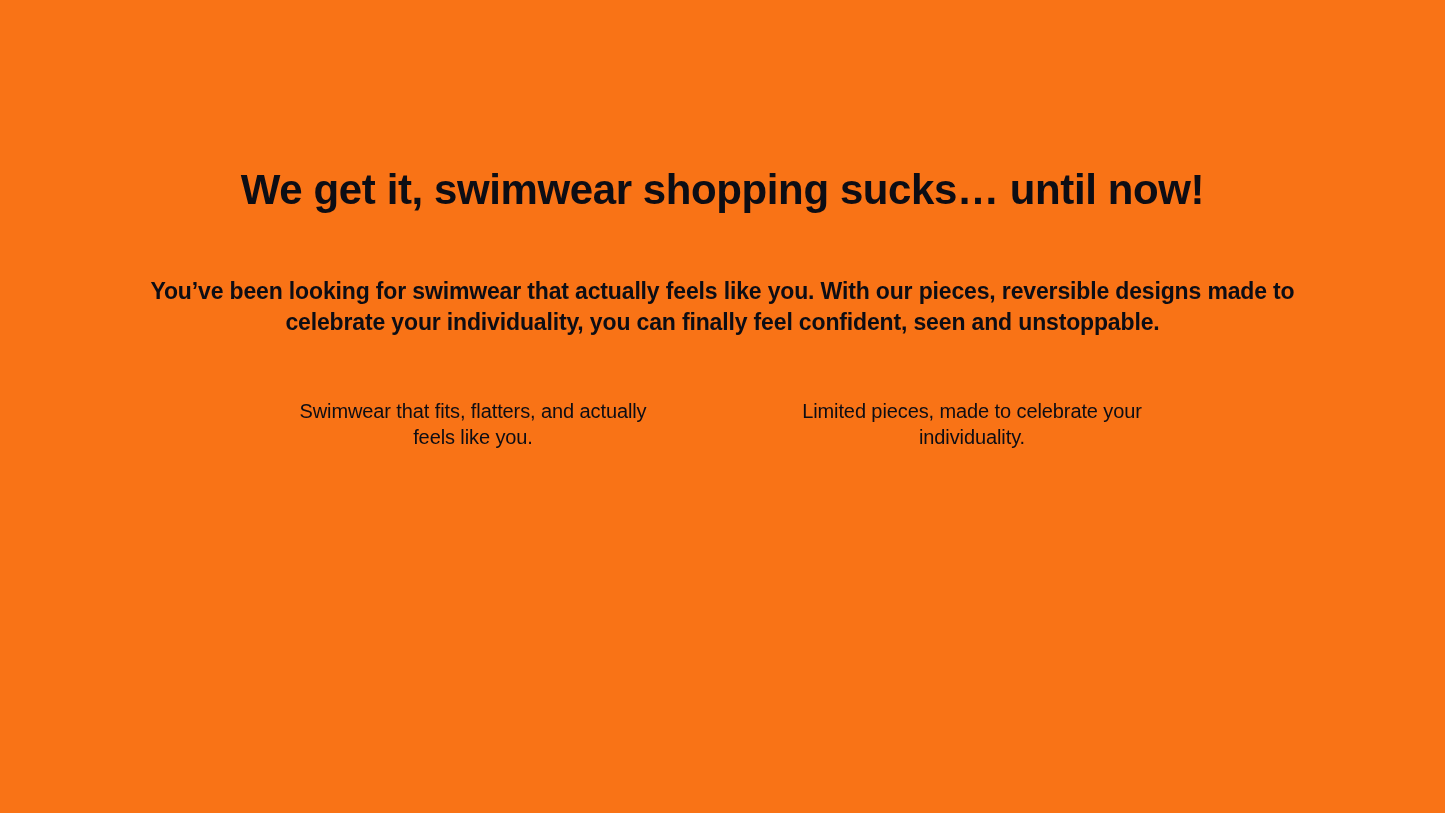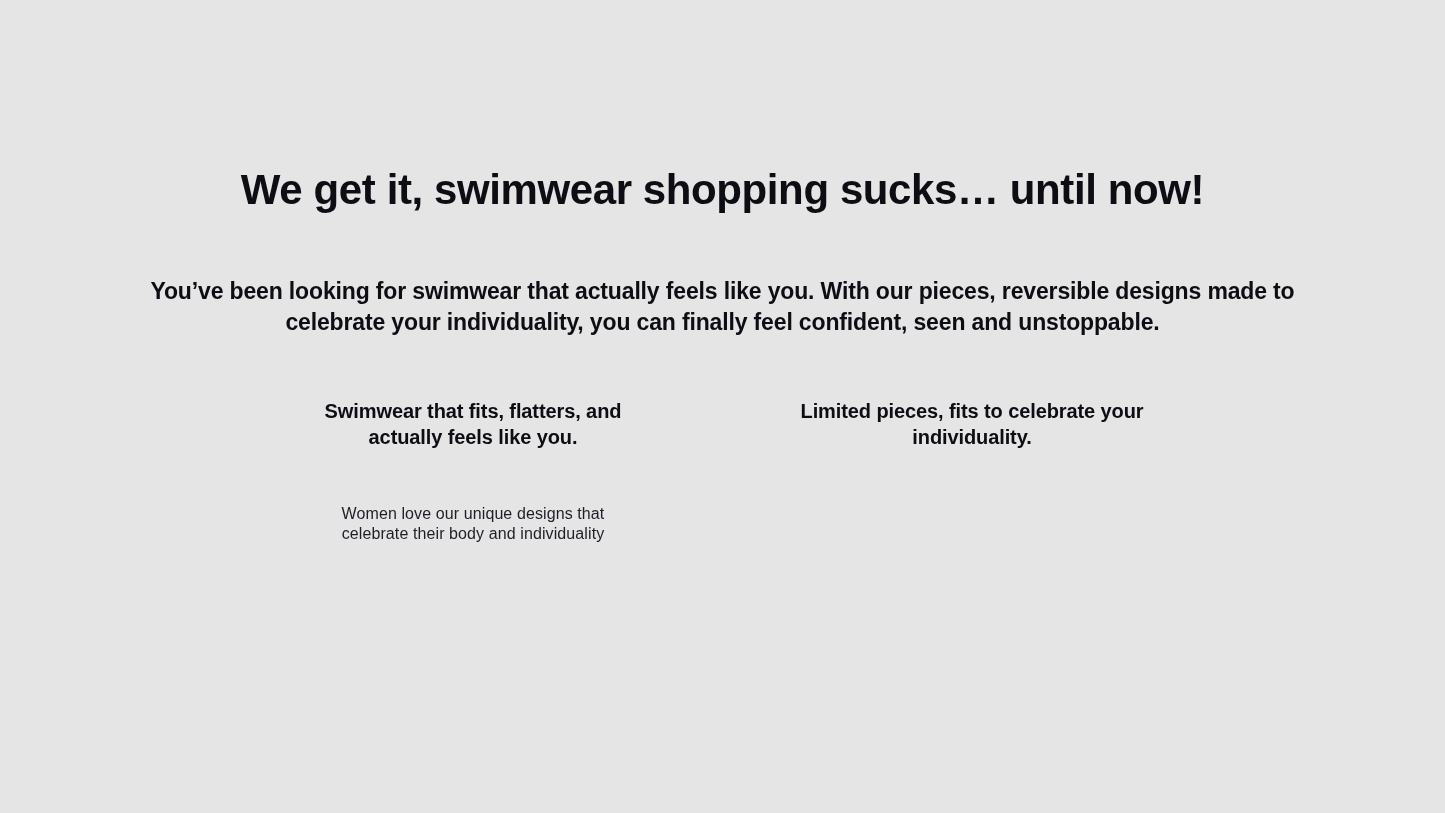--- a/index.html
+++ b/index.html
@@ -13,21 +13,21 @@
     height: 813px;
     overflow: hidden;
     font-family: "Liberation Sans", sans-serif;
     background: #fdc4f1;
   }
 
   .page {
     position: relative;
     width: 1445px;
     height: 813px;
-    background: #e5e5e5;
+    background: #f97316;
     box-sizing: border-box;
   }
 
   
   .hero-heading {
     position: absolute;
     top: 133px;
     left: 0;
     width: 1445px;
     text-align: center;
@@ -71,21 +71,21 @@
     display: flex;
     flex-direction: column;
     align-items: center;
     text-align: center;
   }
 
   .feature-title {
     width: 360px;
     font-size: 20px;
     line-height: 26px;
-    font-weight: 700;
+    font-weight: 400;
     letter-spacing: -0.1px;
     color: #0d0d14;
     margin: 0;
   }
 
   .feature-body {
     width: 300px;
     margin: 0;
     padding-top: 54px;
     font-size: 16px;
@@ -101,22 +101,21 @@
 <div class="page">
 
   <h1 class="hero-heading">We get it, swimwear shopping sucks… until now!</h1>
 
   <p class="hero-subheading">You’ve been looking for swimwear that actually feels like you. With our pieces, reversible designs made to celebrate your individuality, you can finally feel confident, seen and unstoppable.</p>
 
   <div class="features">
 
     <div class="feature-col">
       <h2 class="feature-title">Swimwear that fits, flatters, and actually feels like you.</h2>
-      <p class="feature-body">Women love our unique designs that celebrate their body and individuality</p>
     </div>
 
     <div class="feature-col">
-      <h2 class="feature-title">Limited pieces, fits to celebrate your individuality.</h2>
+      <h2 class="feature-title">Limited pieces, made to celebrate your individuality.</h2>
     </div>
 
   </div>
 
 </div>
 
 </body></html>

